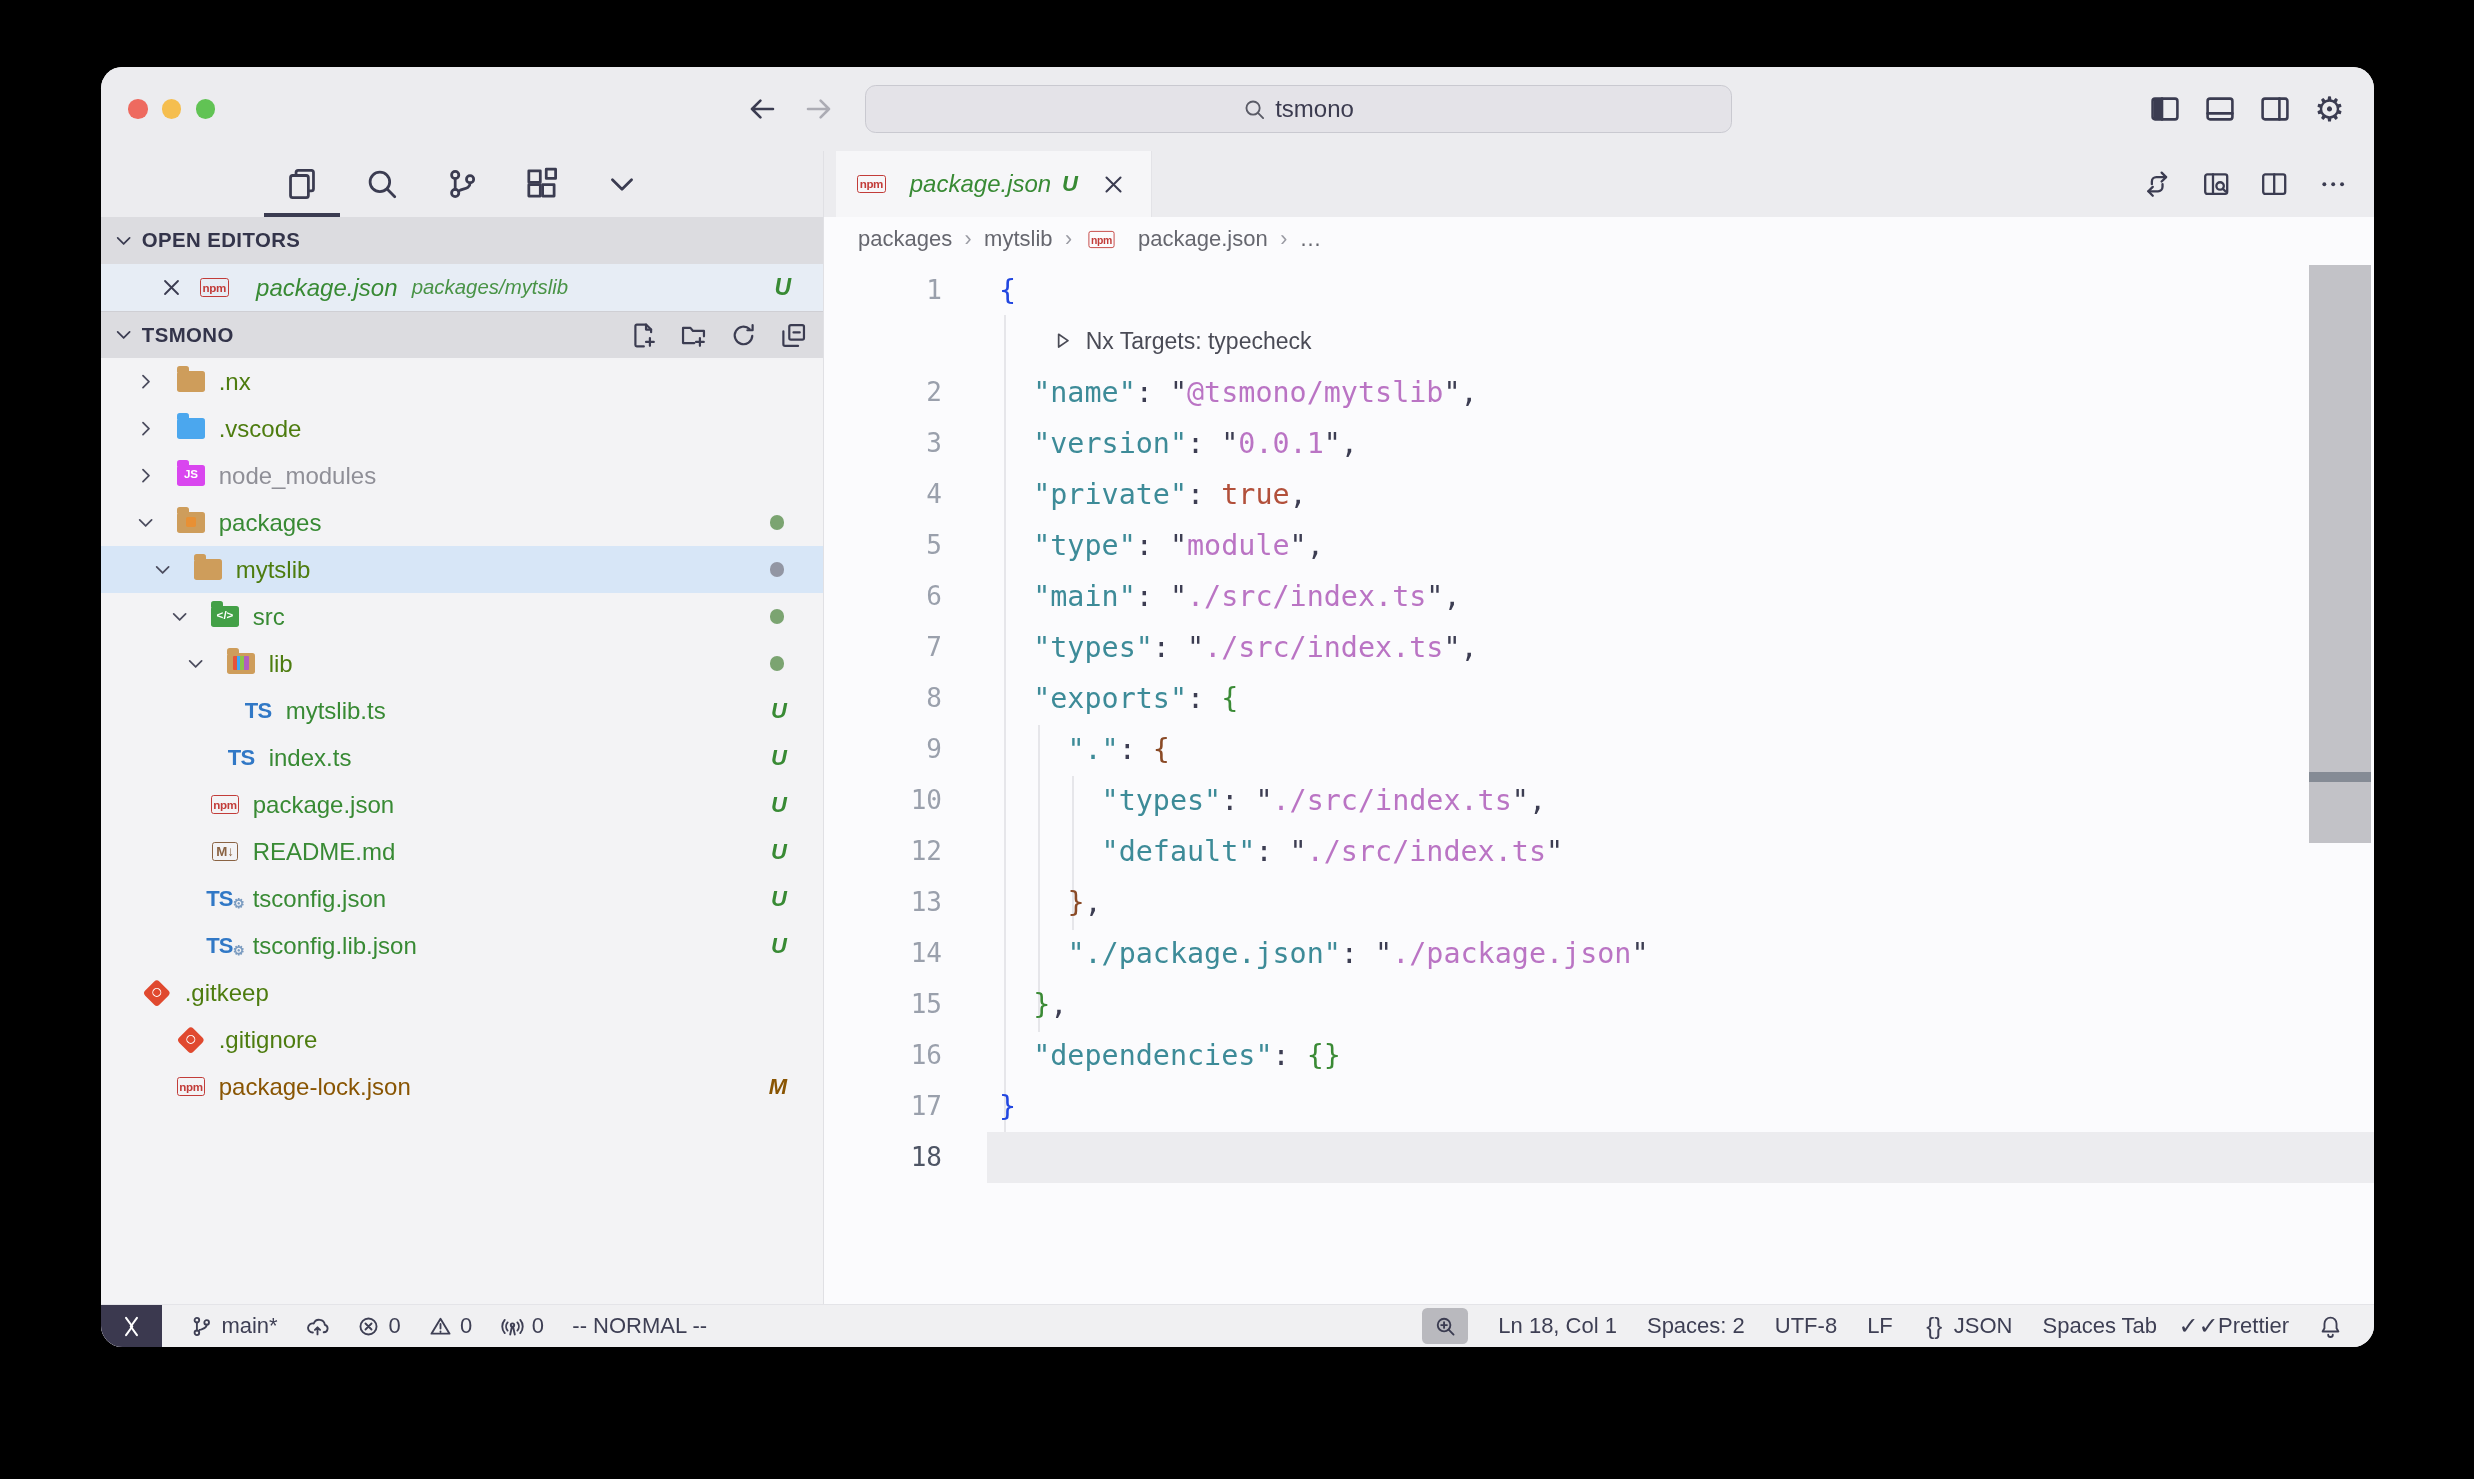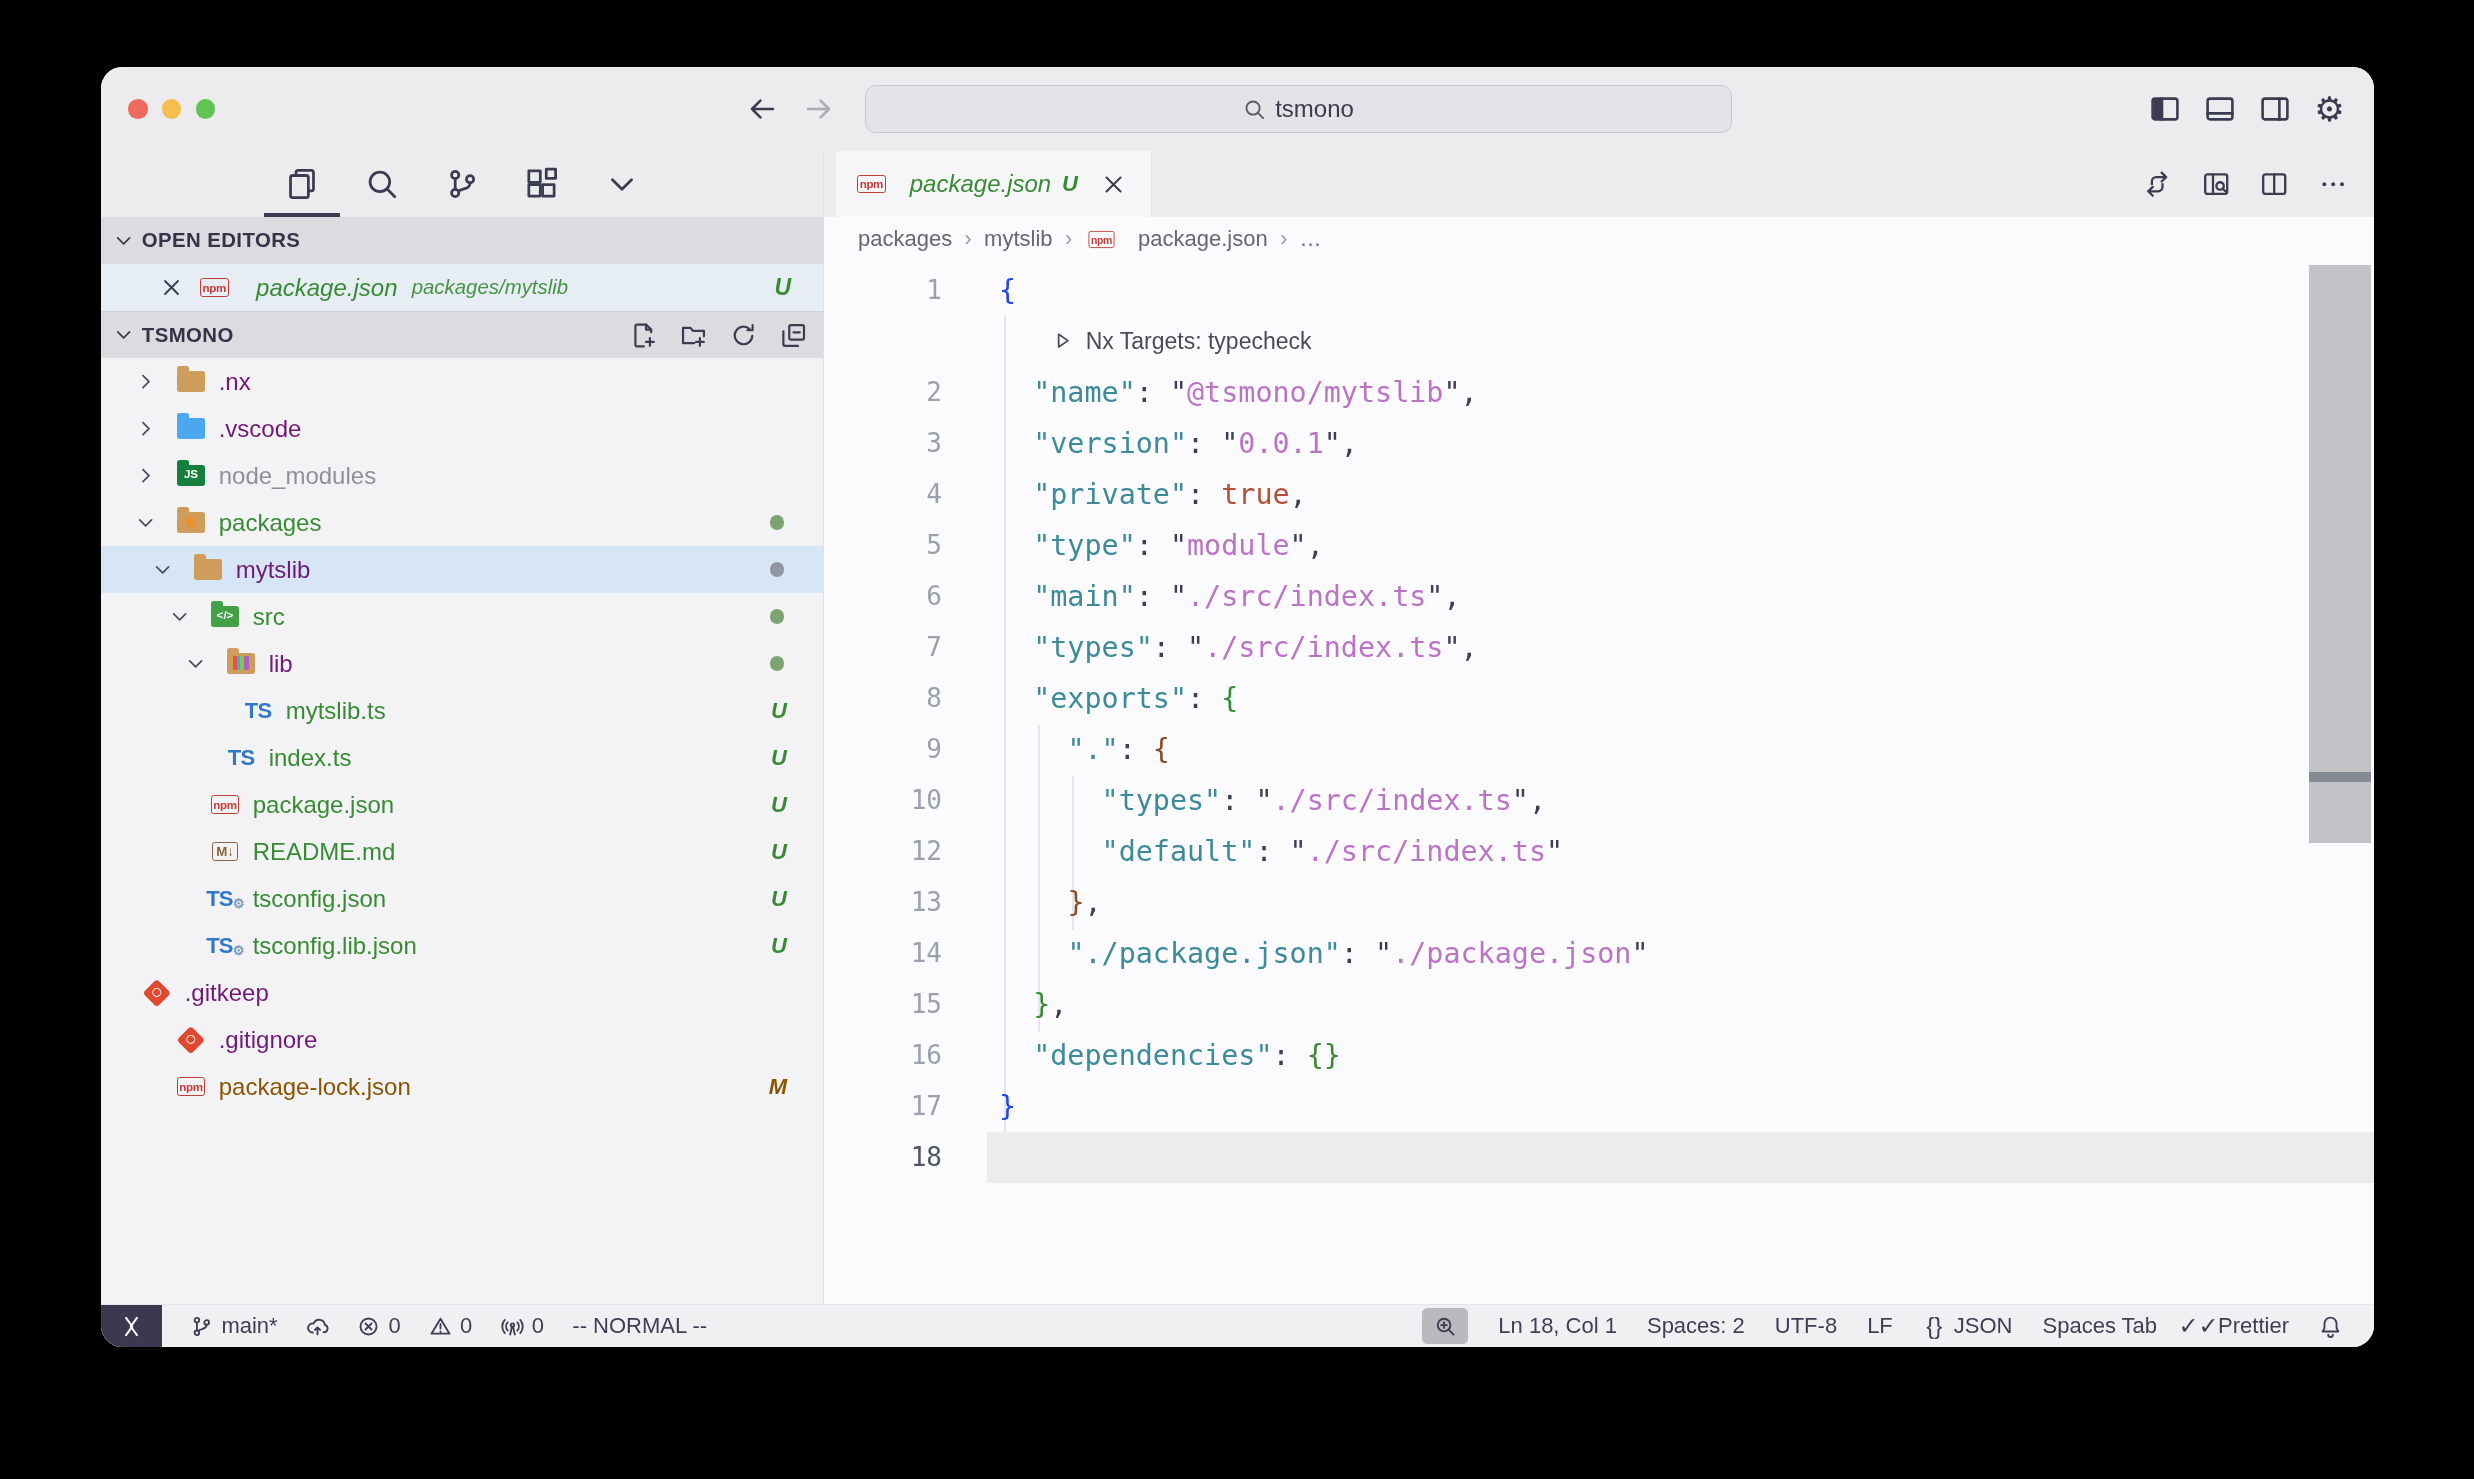--- a/index.html
+++ b/index.html
@@ -36,30 +36,30 @@
   .oe-name{font-style:italic;color:#388A34;}
   .oe-desc{font-style:italic;color:#388A34;font-size:20.4px;opacity:.9;}
   .oe-badge{margin-left:auto;margin-right:32px;font-style:italic;font-size:23px;color:#388A34;font-weight:bold;}
   
   .tree{flex:none;}
   .trow{height:47px;display:flex;align-items:center;font-size:24px;position:relative;}
   .trow.selected{background:#D7E6F7;}
   .chevslot{width:39px;flex:none;display:flex;align-items:center;}
   .chevslot .icon{width:21.3px;height:21.3px;color:#4B4C5E;}
   .fico{width:34px;flex:none;display:flex;align-items:center;justify-content:center;margin-right:10.7px;}
-  .t-default{color:#701a75}.t-untracked{color:#388A34}.t-ignored{color:#8F8F97}.t-modified{color:#895503}
+  .t-default{color:#4d7c0f}.t-untracked{color:#388A34}.t-ignored{color:#8F8F97}.t-modified{color:#895503}
   .tbadge{margin-left:auto;margin-right:36px;font-size:22px;font-style:italic;font-weight:bold;}
   .b-U{color:#388A34}.b-M{color:#895503}
   .dot{margin-left:auto;margin-right:39px;width:14.2px;height:14.2px;border-radius:50%;}
   .dot-green{background:#7BA471}.dot-gray{background:#9296A3}
   .filler{flex:1;background:#F3F3F5;}
   
   .folder{display:inline-block;width:28.4px;height:21.3px;border-radius:2.7px;position:relative;}
   .folder::before{content:"";position:absolute;top:-5.3px;left:0;width:12.4px;height:6.2px;border-radius:2.7px 2.7px 0 0;background:inherit;}
-  .c-tan{background:#CE9D5B}.c-blue{background:#4BA7EE}.c-node{background:#15803d}.c-src{background:#43A047}
+  .c-tan{background:#CE9D5B}.c-blue{background:#4BA7EE}.c-node{background:#d946ef}.c-src{background:#43A047}
   .fl-ovl{position:absolute;left:0;right:0;top:2.7px;text-align:center;font-size:11.6px;font-weight:bold;color:#fff;line-height:1;font-style:normal;}
   .fl-box{position:absolute;left:9px;top:5.3px;width:9.8px;height:9.8px;background:#E89034;border-radius:1.8px;}
   .fl-books{position:absolute;left:6.2px;top:3.6px;width:16px;height:13.3px;background:linear-gradient(90deg,#E5533C 0 3.6px,#3FA9F5 3.6px 7.1px,#8BC34A 7.1px 10.7px,#B05FBF 10.7px 14.2px);border-radius:0.9px;}
   .ts-ic{color:#3178C6;font-weight:bold;font-size:22px;font-style:normal;letter-spacing:-0.9px;}
   .ts-gear{font-size:13.3px;color:#7A9BC0;vertical-align:-1.8px;}
   .npm-ic{display:inline-block;border:1.8px solid #C23C39;color:#C23C39;font-size:11.6px;font-weight:bold;padding:2.7px 1.8px;border-radius:2.7px;line-height:1;font-style:normal;letter-spacing:-0.4px;}
   .md-ic{display:inline-block;border:1.8px solid #8A6343;color:#8A6343;font-size:13.3px;font-weight:bold;padding:1.8px 2.7px;border-radius:2.7px;line-height:1;font-style:normal;}
   .git-ic{display:inline-block;width:19.6px;height:19.6px;background:#E0492F;transform:rotate(45deg);border-radius:3.6px;position:relative;}
   .git-ic::after{content:"";position:absolute;inset:5.3px;border:1.8px solid #fff;border-radius:50%;}
   .nx-ic{font-weight:bold;font-size:23px;color:#14233C;font-style:normal;}

